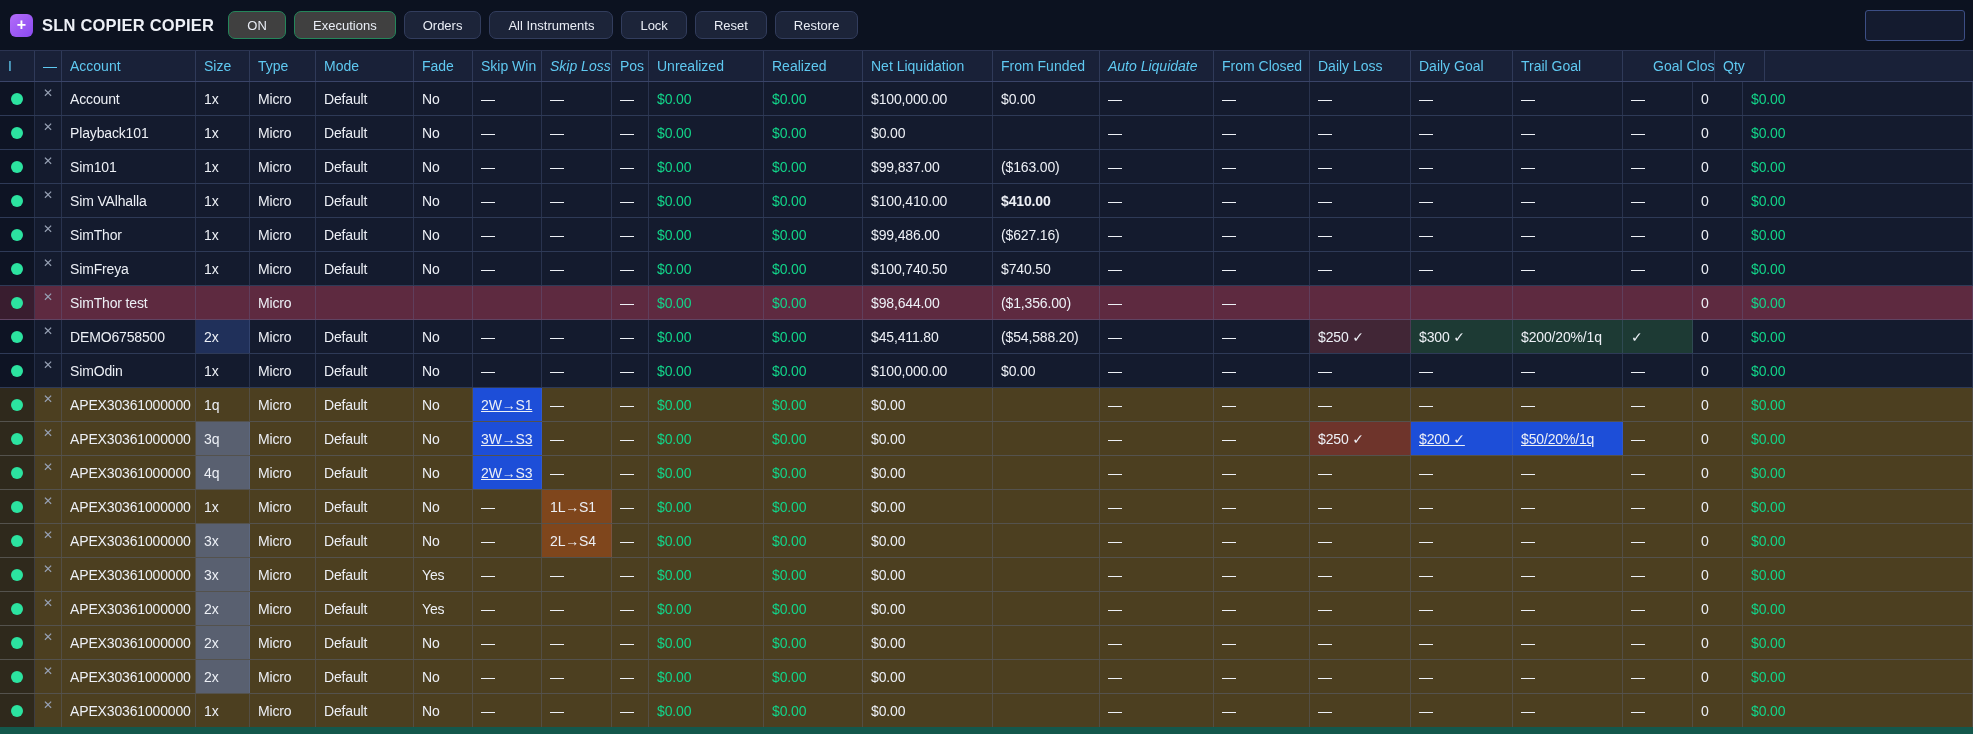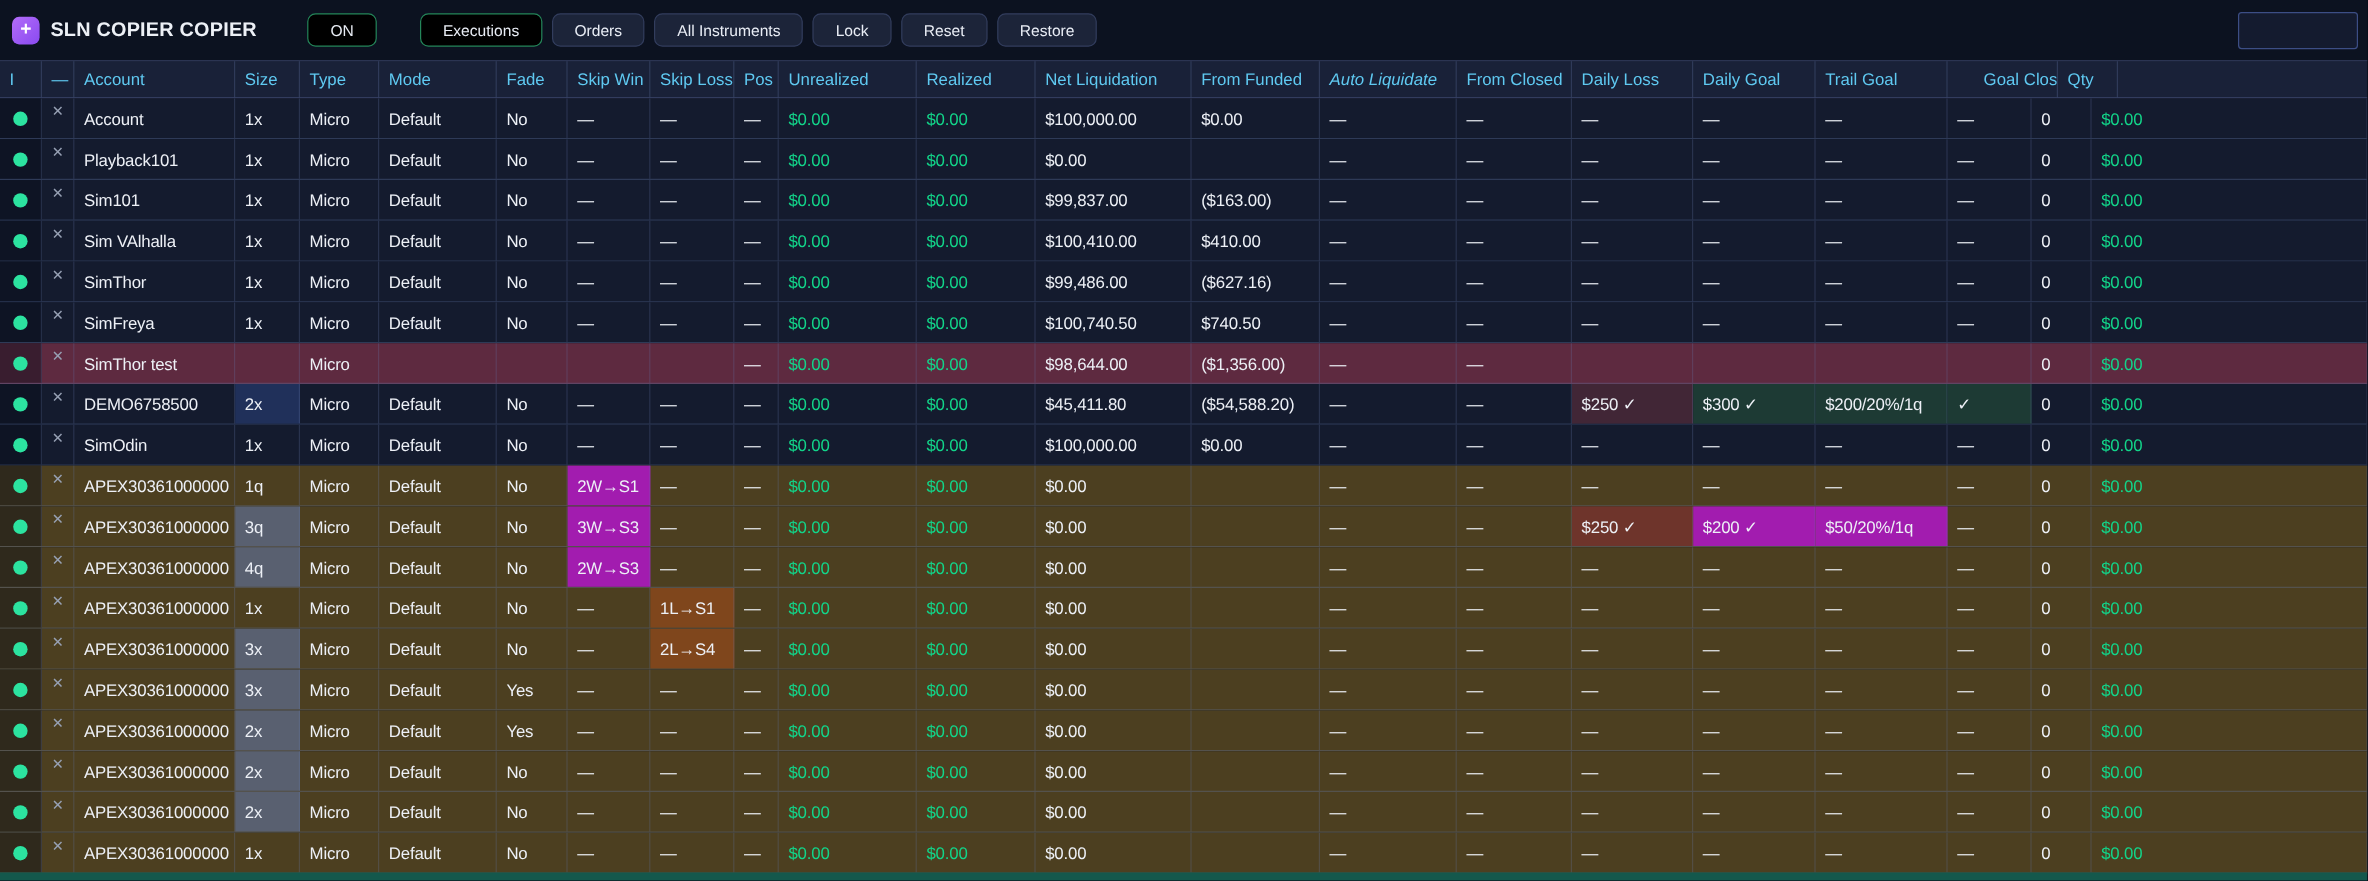--- a/index.html
+++ b/index.html
@@ -7,21 +7,21 @@
        font-family:"Liberation Sans",sans-serif;color:#edf0f6;}
 
   
   .topbar{display:flex;align-items:center;height:50px;padding:0 8px 0 10px;background:#0c1220;}
   .logo{width:23px;height:23px;border-radius:6px;background:linear-gradient(135deg,#b36cf9,#8a4af0);
         display:flex;align-items:center;justify-content:center;color:#fff;font-size:16px;font-weight:bold;flex:none;}
   .apptitle{font-size:16.5px;font-weight:700;margin:0 14px 0 9px;letter-spacing:.2px;white-space:nowrap;}
   .tb-btn{height:28px;border-radius:7px;display:flex;align-items:center;justify-content:center;
           padding:0 18px;font-size:13px;margin-right:8px;background:#1c2439;border:1px solid #323d5d;
           color:#e9edf5;cursor:pointer;white-space:nowrap;min-width:58px;box-sizing:border-box;}
-  .tb-btn.green{background:#000000;border-color:#24865a;margin-left:28px;}
+  .tb-btn.green{background:#404040;border-color:#24865a;}
   .searchbox{margin-left:auto;width:100px;height:31px;background:#141b2f;border:1px solid #3c4e85;
              border-radius:3px;color:#fff;padding:0 6px;font:13px "Liberation Sans",sans-serif;box-sizing:border-box;}
 
   
   .thead{display:flex;height:32px;background:#192138;border-top:1px solid #2b3452;
          border-bottom:1px solid #3a4468;box-sizing:border-box;}
   .hcell{display:flex;align-items:center;padding:0 8px;font-size:14px;color:#5fc9f1;
          border-right:1px solid rgba(104,124,175,.28);box-sizing:border-box;flex:none;
          white-space:nowrap;overflow:hidden;cursor:pointer;}
   .trow{display:flex;height:34px;border-bottom:1px solid rgba(104,124,175,.32);box-sizing:border-box;}
@@ -33,21 +33,21 @@
         white-space:nowrap;overflow:hidden;}
   .cell.money{color:#12d489;}
   .cell-indicator{justify-content:center;padding:0;background:rgba(8,12,24,.42);}
   .dot{width:12px;height:12px;border-radius:50%;background:#2ce3a0;}
   .cell-close{justify-content:center;align-items:flex-start;padding:4px 0 0 0;color:#97a1b4;
               font-size:12px;cursor:pointer;}
 
   
   .hl-blue{background:#20305a;}
   .hl-gray{background:#596070;}
-  .hl-green{background:#a21caf;}
+  .hl-green{background:#1d4ed8;text-decoration:underline;}
   .hl-orange{background:#7f461c;}
   .hl-red{background:#6e342b;}
   .hl-dark-green{background:#1d3a34;}
   .hl-dark-red{background:#412636;}
 
   .bottom-strip{position:absolute;left:0;right:0;bottom:0;height:7px;background:#14584c;}
 </style>
 </head>
 <body>
 
@@ -68,21 +68,21 @@
 
   <div class="thead" id="thead">
       <div class="hcell" style="width: 35px;">I</div>
       <div class="hcell" style="width: 27px;">—</div>
       <div class="hcell" style="width: 134px;">Account</div>
       <div class="hcell" style="width: 54px;">Size</div>
       <div class="hcell" style="width: 66px;">Type</div>
       <div class="hcell" style="width: 98px;">Mode</div>
       <div class="hcell" style="width: 59px;">Fade</div>
       <div class="hcell" style="width: 69px;">Skip Win</div>
-      <div class="hcell" style="width: 70px;">Skip Loss</div>
+      <div class="hcell" style="width: 70px; font-style: italic;">Skip Loss</div>
       <div class="hcell" style="width: 37px;">Pos</div>
       <div class="hcell" style="width: 115px;">Unrealized</div>
       <div class="hcell" style="width: 99px;">Realized</div>
       <div class="hcell" style="width: 130px;">Net Liquidation</div>
       <div class="hcell" style="width: 107px;">From Funded</div>
       <div class="hcell" style="width: 114px; font-style: italic;">Auto Liquidate</div>
       <div class="hcell" style="width: 96px;">From Closed</div>
       <div class="hcell" style="width: 101px;">Daily Loss</div>
       <div class="hcell" style="width: 102px;">Daily Goal</div>
       <div class="hcell" style="width: 110px;">Trail Goal</div>
@@ -177,21 +177,21 @@
         <div class="cell" style="width: 54px;">1x</div>
         <div class="cell" style="width: 66px;">Micro</div>
         <div class="cell" style="width: 98px;">Default</div>
         <div class="cell" style="width: 59px;">No</div>
         <div class="cell" style="width: 69px;">—</div>
         <div class="cell" style="width: 70px;">—</div>
         <div class="cell" style="width: 37px;">—</div>
         <div class="cell money" style="width: 115px;">$0.00</div>
         <div class="cell money" style="width: 99px;">$0.00</div>
         <div class="cell" style="width: 130px;">$100,410.00</div>
-        <div class="cell" style="width: 107px;">$410.00</div>
+        <div class="cell" style="width: 107px; font-weight: bold;">$410.00</div>
         <div class="cell" style="width: 114px;">—</div>
         <div class="cell" style="width: 96px;">—</div>
         <div class="cell" style="width: 101px;">—</div>
         <div class="cell" style="width: 102px;">—</div>
         <div class="cell" style="width: 110px;">—</div>
         <div class="cell" style="width: 70px;">—</div>
         <div class="cell" style="width: 50px;">0</div>
         <div class="cell money" style="width: 230px;">$0.00</div>
       </div>
       <div class="trow row-normal">

